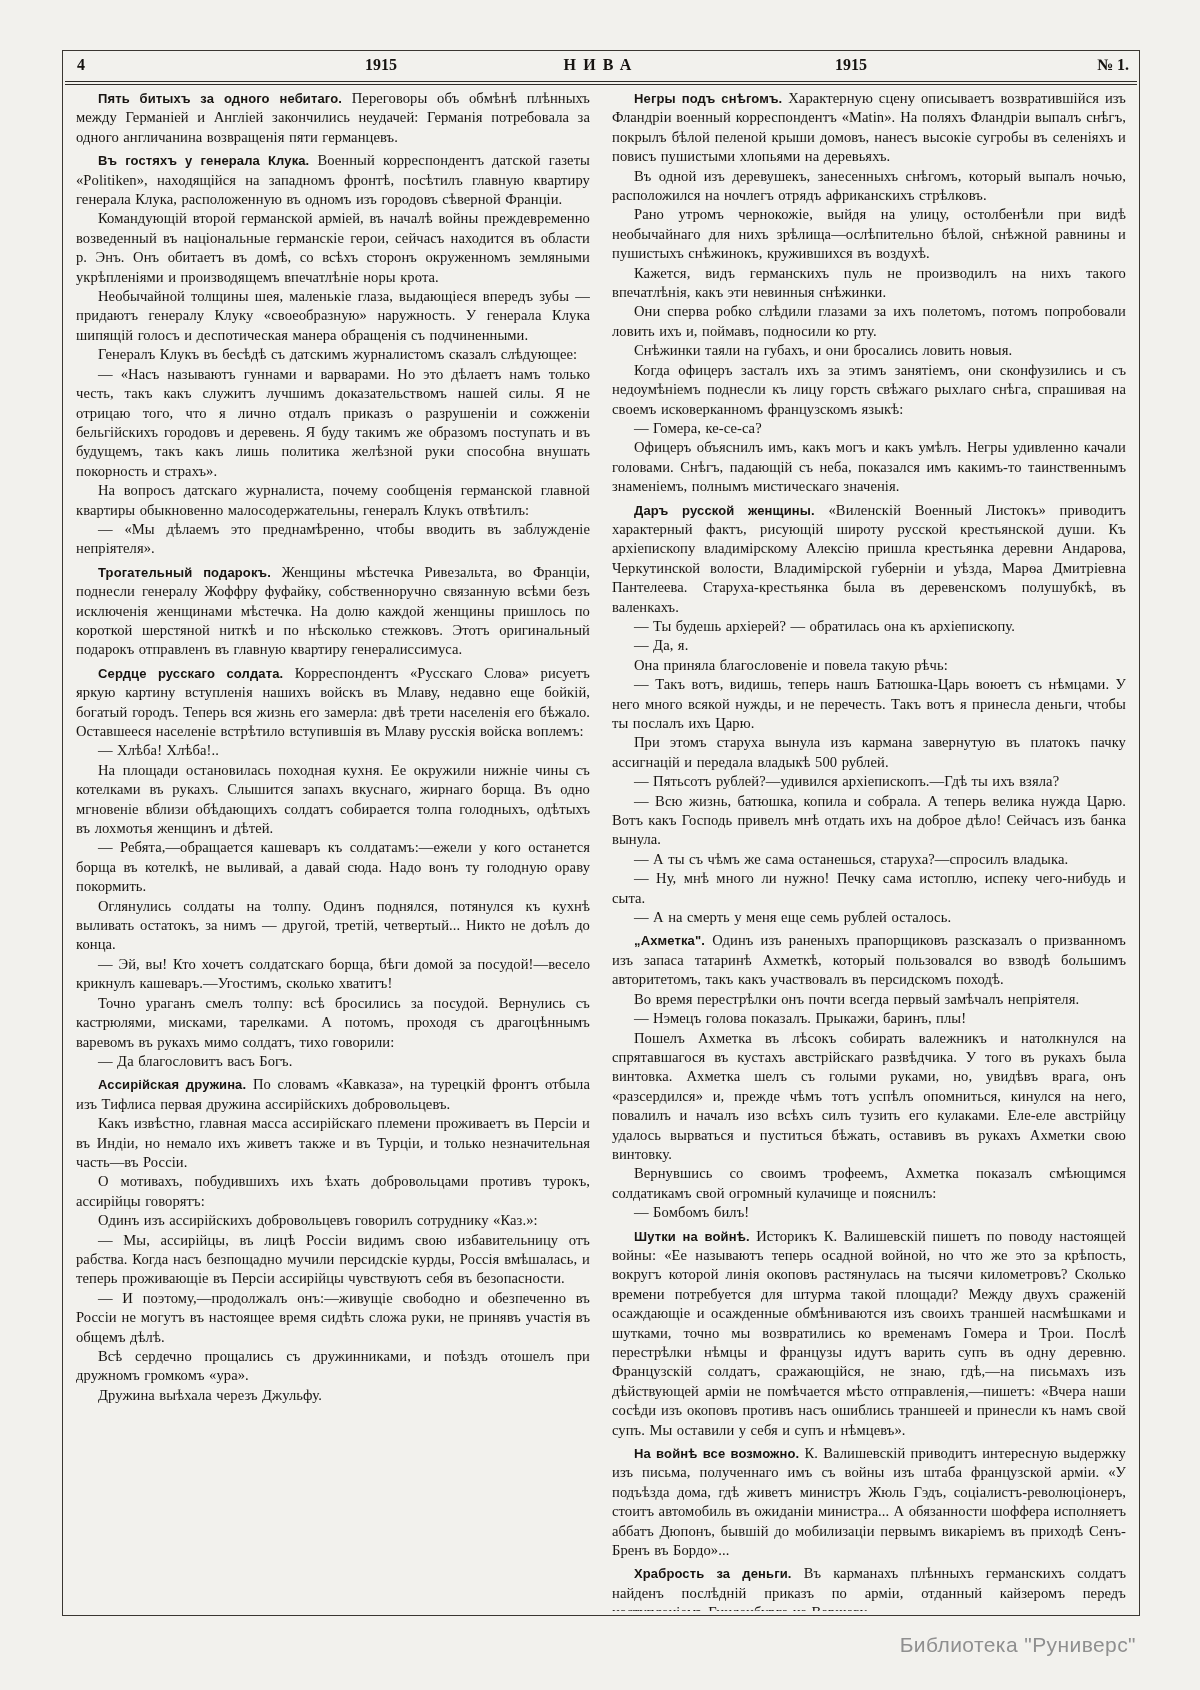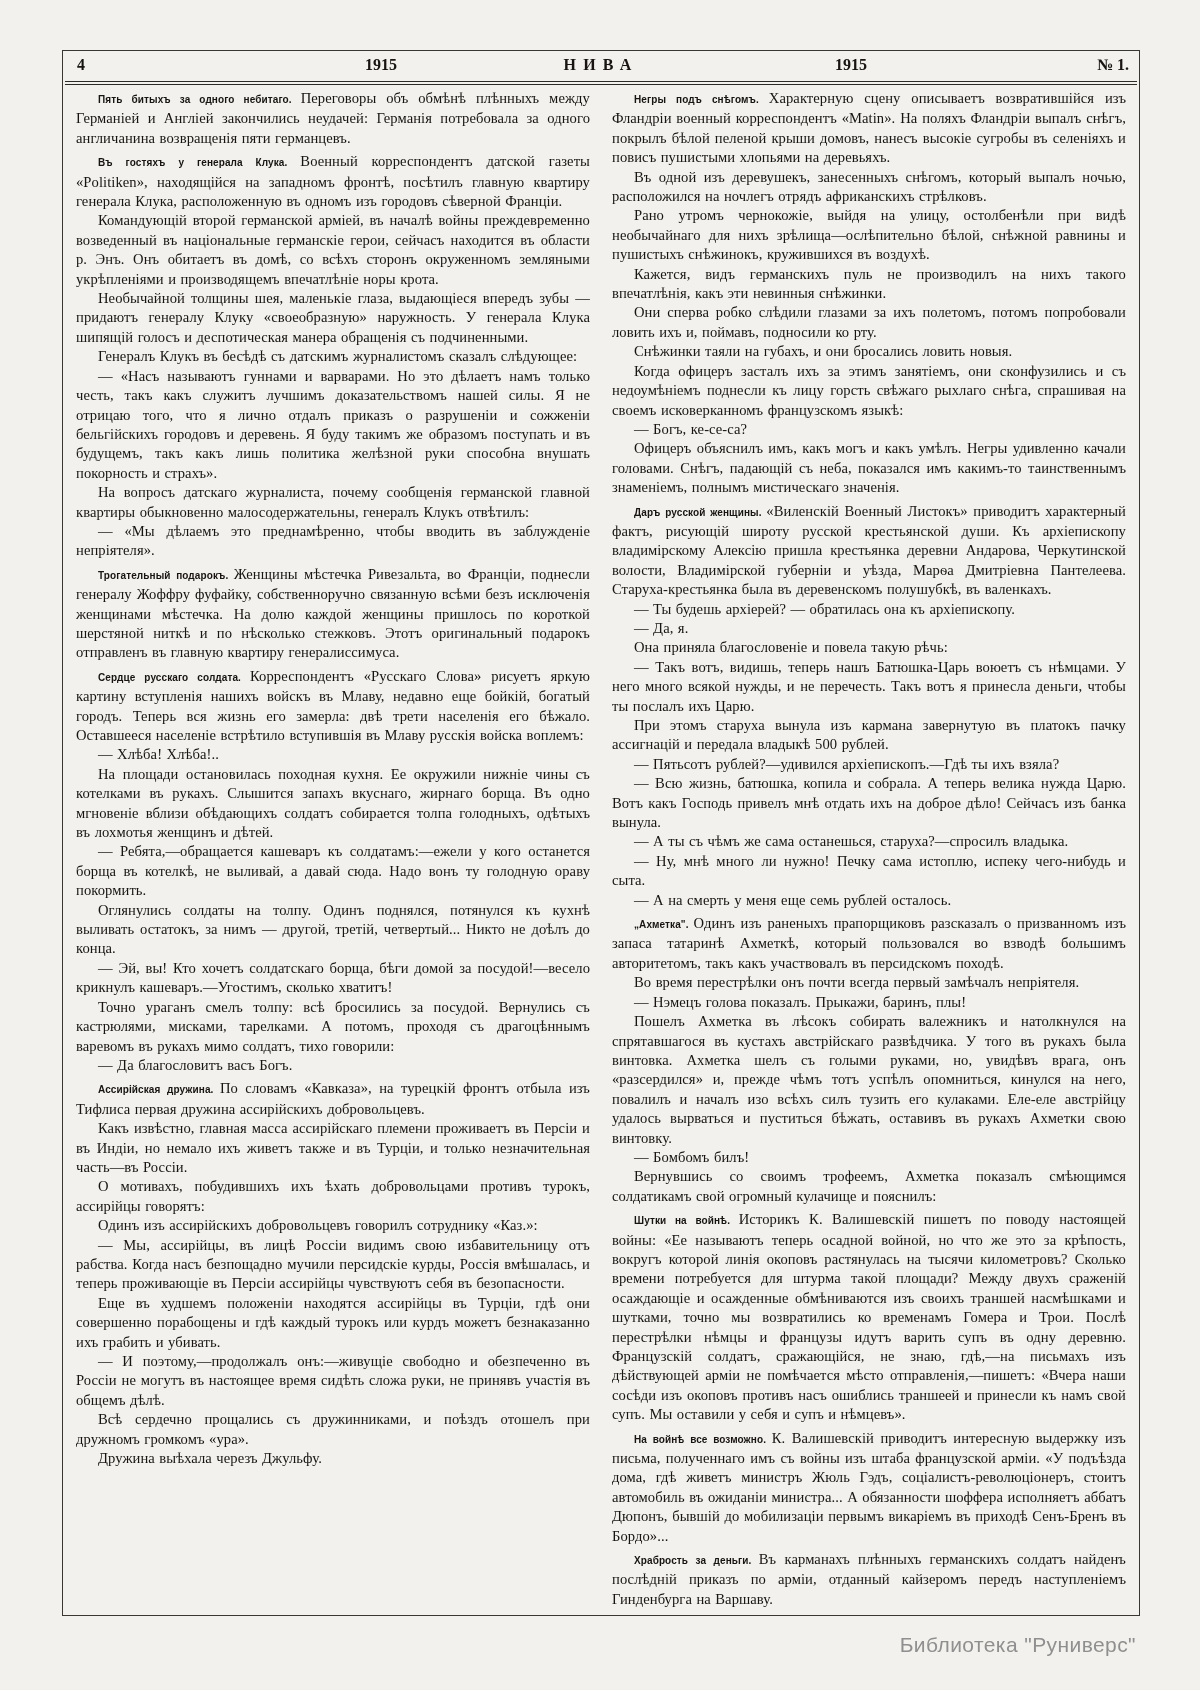--- a/index.html
+++ b/index.html
@@ -39,21 +39,21 @@
   .para{
     margin:0;
     font-size:14.6px;line-height:19.4px;
     text-align:justify;text-indent:22px;
     word-spacing:0.05em;letter-spacing:0.005em;
   }
   .para.first{margin-top:4px;}
   .col .para.first:first-child{margin-top:0;}
   .headline{
     font-family:"Liberation Sans","DejaVu Sans",sans-serif;
-    font-weight:bold;font-size:10px;letter-spacing:0.01em;
+    font-weight:bold;font-size:13px;letter-spacing:0.01em;
   }
   .watermark{
     position:absolute;right:64px;top:1633px;
     font-family:"Liberation Sans","DejaVu Sans",sans-serif;
     font-size:21px;color:#8f8f8f;letter-spacing:0.02em;
     white-space:nowrap;
   }
 </style>
 </head>
 <body>
@@ -84,52 +84,51 @@
         <p class="para">— Ребята,—обращается кашеваръ къ солдатамъ:—ежели у кого останется борща въ котелкѣ, не выливай, а давай сюда. Надо вонъ ту голодную ораву покормить.</p>
         <p class="para">Оглянулись солдаты на толпу. Одинъ поднялся, потянулся къ кухнѣ выливать остатокъ, за нимъ — другой, третій, четвертый... Никто не доѣлъ до конца.</p>
         <p class="para">— Эй, вы! Кто хочетъ солдатскаго борща, бѣги домой за посудой!—весело крикнулъ кашеваръ.—Угостимъ, сколько хватитъ!</p>
         <p class="para">Точно ураганъ смелъ толпу: всѣ бросились за посудой. Вернулись съ кастрюлями, мисками, тарелками. А потомъ, проходя съ драгоцѣннымъ варевомъ въ рукахъ мимо солдатъ, тихо говорили:</p>
         <p class="para">— Да благословитъ васъ Богъ.</p>
         <p class="para first"><b class="headline">Ассирійская дружина. </b>По словамъ «Кавказа», на турецкій фронтъ отбыла изъ Тифлиса первая дружина ассирійскихъ добровольцевъ.</p>
         <p class="para">Какъ извѣстно, главная масса ассирійскаго племени проживаетъ въ Персіи и въ Индіи, но немало ихъ живетъ также и въ Турціи, и только незначительная часть—въ Россіи.</p>
         <p class="para">О мотивахъ, побудившихъ ихъ ѣхать добровольцами противъ турокъ, ассирійцы говорятъ:</p>
         <p class="para">Одинъ изъ ассирійскихъ добровольцевъ говорилъ сотруднику «Каз.»:</p>
         <p class="para">— Мы, ассирійцы, въ лицѣ Россіи видимъ свою избавительницу отъ рабства. Когда насъ безпощадно мучили персидскіе курды, Россія вмѣшалась, и теперь проживающіе въ Персіи ассирійцы чувствуютъ себя въ безопасности.</p>
-        <p class="para">Еще въ худшемъ положеніи находятся ассирійцы въ Турціи, гдѣ они совершенно порабощены и гдѣ каждый турокъ или курдъ можетъ безнаказанно ихъ грабить и убивать.</p>
         <p class="para">— И поэтому,—продолжалъ онъ:—живущіе свободно и обезпеченно въ Россіи не могутъ въ настоящее время сидѣть сложа руки, не принявъ участія въ общемъ дѣлѣ.</p>
         <p class="para">Всѣ сердечно прощались съ дружинниками, и поѣздъ отошелъ при дружномъ громкомъ «ура».</p>
         <p class="para">Дружина выѣхала черезъ Джульфу.</p>
       </div>
     <div class="col" id="col-right">
         <p class="para first"><b class="headline">Негры подъ снѣгомъ. </b>Характерную сцену описываетъ возвратившійся изъ Фландріи военный корреспондентъ «Matin». На поляхъ Фландріи выпалъ снѣгъ, покрылъ бѣлой пеленой крыши домовъ, нанесъ высокіе сугробы въ селеніяхъ и повисъ пушистыми хлопьями на деревьяхъ.</p>
         <p class="para">Въ одной изъ деревушекъ, занесенныхъ снѣгомъ, который выпалъ ночью, расположился на ночлегъ отрядъ африканскихъ стрѣлковъ.</p>
         <p class="para">Рано утромъ чернокожіе, выйдя на улицу, остолбенѣли при видѣ необычайнаго для нихъ зрѣлища—ослѣпительно бѣлой, снѣжной равнины и пушистыхъ снѣжинокъ, кружившихся въ воздухѣ.</p>
         <p class="para">Кажется, видъ германскихъ пуль не производилъ на нихъ такого впечатлѣнія, какъ эти невинныя снѣжинки.</p>
         <p class="para">Они сперва робко слѣдили глазами за ихъ полетомъ, потомъ попробовали ловить ихъ и, поймавъ, подносили ко рту.</p>
         <p class="para">Снѣжинки таяли на губахъ, и они бросались ловить новыя.</p>
         <p class="para">Когда офицеръ засталъ ихъ за этимъ занятіемъ, они сконфузились и съ недоумѣніемъ поднесли къ лицу горсть свѣжаго рыхлаго снѣга, спрашивая на своемъ исковерканномъ французскомъ языкѣ:</p>
-        <p class="para">— Богъ, ке-се-са?</p>
+        <p class="para">— Гомера, ке-се-са?</p>
         <p class="para">Офицеръ объяснилъ имъ, какъ могъ и какъ умѣлъ. Негры удивленно качали головами. Снѣгъ, падающій съ неба, показался имъ какимъ-то таинственнымъ знаменіемъ, полнымъ мистическаго значенія.</p>
         <p class="para first"><b class="headline">Даръ русской женщины. </b>«Виленскій Военный Листокъ» приводитъ характерный фактъ, рисующій широту русской крестьянской души. Къ архіепископу владимірскому Алексію пришла крестьянка деревни Андарова, Черкутинской волости, Владимірской губерніи и уѣзда, Марѳа Дмитріевна Пантелеева. Старуха-крестьянка была въ деревенскомъ полушубкѣ, въ валенкахъ.</p>
         <p class="para">— Ты будешь архіерей? — обратилась она къ архіепископу.</p>
         <p class="para">— Да, я.</p>
         <p class="para">Она приняла благословеніе и повела такую рѣчь:</p>
         <p class="para">— Такъ вотъ, видишь, теперь нашъ Батюшка-Царь воюетъ съ нѣмцами. У него много всякой нужды, и не перечесть. Такъ вотъ я принесла деньги, чтобы ты послалъ ихъ Царю.</p>
         <p class="para">При этомъ старуха вынула изъ кармана завернутую въ платокъ пачку ассигнацій и передала владыкѣ 500 рублей.</p>
         <p class="para">— Пятьсотъ рублей?—удивился архіепископъ.—Гдѣ ты ихъ взяла?</p>
         <p class="para">— Всю жизнь, батюшка, копила и собрала. А теперь велика нужда Царю. Вотъ какъ Господь привелъ мнѣ отдать ихъ на доброе дѣло! Сейчасъ изъ банка вынула.</p>
         <p class="para">— А ты съ чѣмъ же сама останешься, старуха?—спросилъ владыка.</p>
         <p class="para">— Ну, мнѣ много ли нужно! Печку сама истоплю, испеку чего-нибудь и сыта.</p>
         <p class="para">— А на смерть у меня еще семь рублей осталось.</p>
         <p class="para first"><b class="headline">„Ахметка". </b>Одинъ изъ раненыхъ прапорщиковъ разсказалъ о призванномъ изъ запаса татаринѣ Ахметкѣ, который пользовался во взводѣ большимъ авторитетомъ, такъ какъ участвовалъ въ персидскомъ походѣ.</p>
         <p class="para">Во время перестрѣлки онъ почти всегда первый замѣчалъ непріятеля.</p>
         <p class="para">— Нэмецъ голова показалъ. Прыкажи, баринъ, плы!</p>
         <p class="para">Пошелъ Ахметка въ лѣсокъ собирать валежникъ и натолкнулся на спрятавшагося въ кустахъ австрійскаго развѣдчика. У того въ рукахъ была винтовка. Ахметка шелъ съ голыми руками, но, увидѣвъ врага, онъ «разсердился» и, прежде чѣмъ тотъ успѣлъ опомниться, кинулся на него, повалилъ и началъ изо всѣхъ силъ тузить его кулаками. Еле-еле австрійцу удалось вырваться и пуститься бѣжать, оставивъ въ рукахъ Ахметки свою винтовку.</p>
+        <p class="para">Вернувшись со своимъ трофеемъ, Ахметка показалъ смѣющимся солдатикамъ свой огромный кулачище и пояснилъ:</p>
         <p class="para">— Бомбомъ билъ!</p>
-        <p class="para">Вернувшись со своимъ трофеемъ, Ахметка показалъ смѣющимся солдатикамъ свой огромный кулачище и пояснилъ:</p>
         <p class="para first"><b class="headline">Шутки на войнѣ. </b>Историкъ К. Валишевскій пишетъ по поводу настоящей войны: «Ее называютъ теперь осадной войной, но что же это за крѣпость, вокругъ которой линія окоповъ растянулась на тысячи километровъ? Сколько времени потребуется для штурма такой площади? Между двухъ сраженій осаждающіе и осажденные обмѣниваются изъ своихъ траншей насмѣшками и шутками, точно мы возвратились ко временамъ Гомера и Трои. Послѣ перестрѣлки нѣмцы и французы идутъ варить супъ въ одну деревню. Французскій солдатъ, сражающійся, не знаю, гдѣ,—на письмахъ изъ дѣйствующей арміи не помѣчается мѣсто отправленія,—пишетъ: «Вчера наши сосѣди изъ окоповъ противъ насъ ошиблись траншеей и принесли къ намъ свой супъ. Мы оставили у себя и супъ и нѣмцевъ».</p>
         <p class="para first"><b class="headline">На войнѣ все возможно. </b>К. Валишевскій приводитъ интересную выдержку изъ письма, полученнаго имъ съ войны изъ штаба французской арміи. «У подъѣзда дома, гдѣ живетъ министръ Жюль Гэдъ, соціалистъ-революціонеръ, стоитъ автомобиль въ ожиданіи министра... А обязанности шоффера исполняетъ аббатъ Дюпонъ, бывшій до мобилизаціи первымъ викаріемъ въ приходѣ Сенъ-Бренъ въ Бордо»...</p>
         <p class="para first"><b class="headline">Храбрость за деньги. </b>Въ карманахъ плѣнныхъ германскихъ солдатъ найденъ послѣдній приказъ по арміи, отданный кайзеромъ передъ наступленіемъ Гинденбурга на Варшаву.</p>
       </div>
   </div>
 </div>
 
 <div class="watermark">Библиотека "Руниверс"</div>
 
 </body></html>

